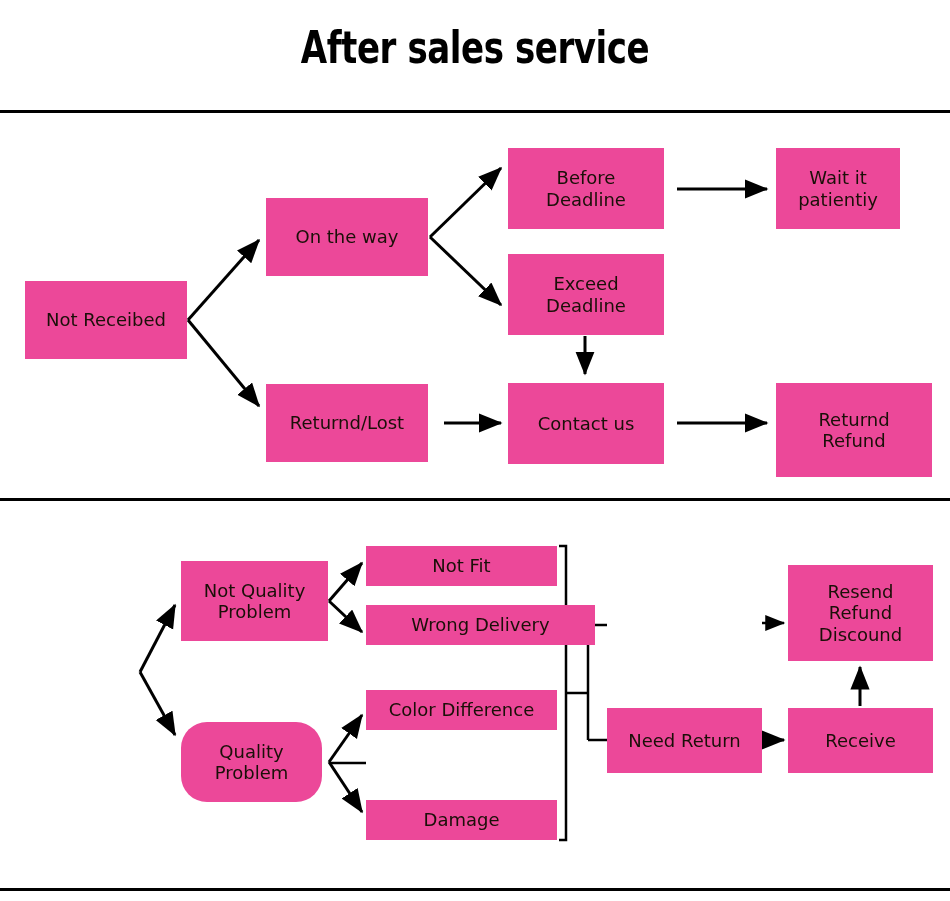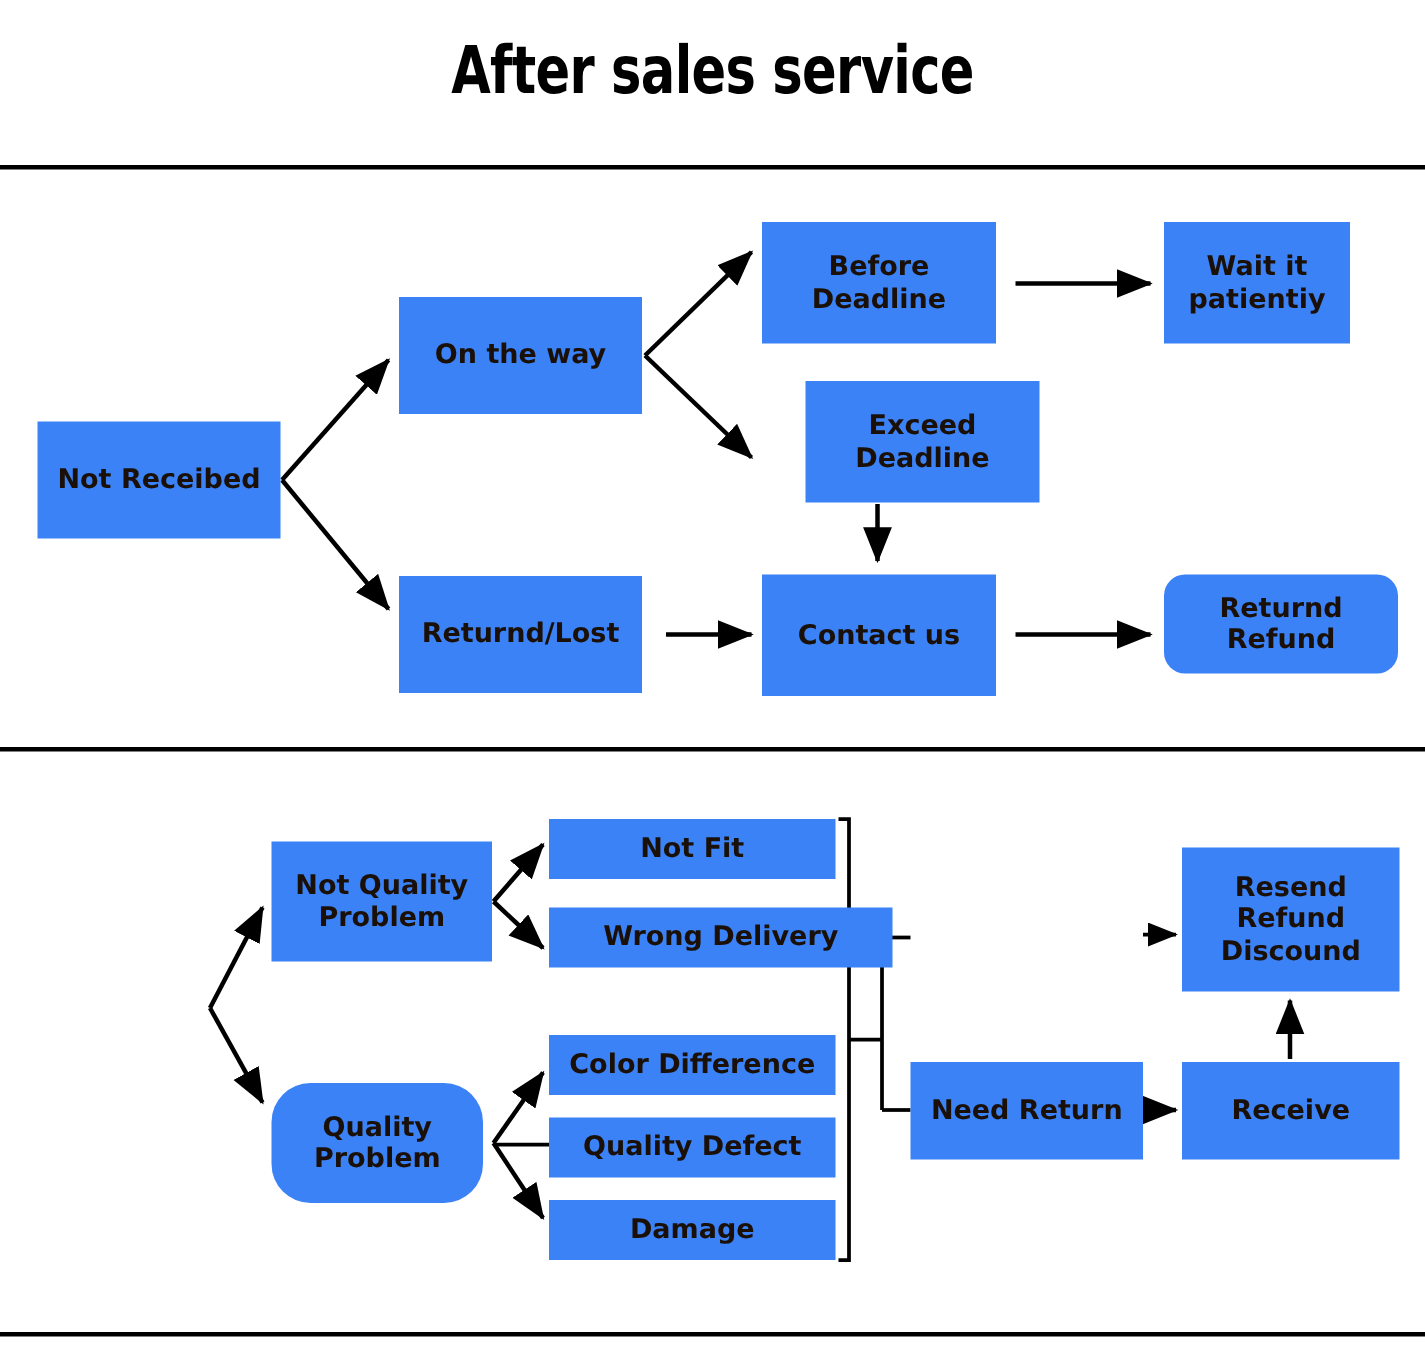--- a/index.html
+++ b/index.html
@@ -35,23 +35,23 @@
   }
   .divider {
     position: absolute;
     left: 0;
     width: 950px;
     height: 0;
     border-top: 3px solid #000000;
   }
   .node {
     position: absolute;
-    background: #3b82f6;
+    background: #ec4899;
     color: #1a1008;
-    font-weight: 700;
+    font-weight: 400;
     display: flex;
     align-items: center;
     justify-content: center;
     text-align: center;
     line-height: 1.18;
     box-sizing: border-box;
     padding: 2px 4px;
   }
   .node span { display: block; white-space: pre-line; }
   svg.links {
@@ -139,35 +139,35 @@
 
   <div class="node" style="left:266px; top:384px; width:162px; height:78px; font-size:18px;">
     <span>Returnd/Lost</span>
   </div>
 
   <div class="node" style="left:508px; top:148px; width:156px; height:81px; font-size:18px;">
     <span>Before
 Deadline</span>
   </div>
 
-  <div class="node" style="left:508px; top:254px; width:156px; height:81px; font-size:18px;margin-left:29px;">
+  <div class="node" style="left:508px; top:254px; width:156px; height:81px; font-size:18px;">
     <span>Exceed
 Deadline</span>
   </div>
 
   <div class="node" style="left:776px; top:148px; width:124px; height:81px; font-size:18px;">
     <span>Wait it
 patientiy</span>
   </div>
 
   <div class="node" style="left:508px; top:383px; width:156px; height:81px; font-size:18px;text-align:right;">
     <span>Contact us</span>
   </div>
 
-  <div class="node" style="left:776px; top:383px; width:156px; height:66px; font-size:18px;border-radius:14px;">
+  <div class="node" style="left:776px; top:383px; width:156px; height:94px; font-size:18px;">
     <span>Returnd
 Refund</span>
   </div>
 
 
   <div class="node" style="left:181px; top:561px; width:147px; height:80px; font-size:18px;">
     <span>Not Quality
 Problem</span>
   </div>
 
@@ -181,23 +181,20 @@
   </div>
 
   <div class="node" style="left:366px; top:605px; width:229px; height:40px; font-size:18px;">
     <span>Wrong Delivery</span>
   </div>
 
   <div class="node" style="left:366px; top:690px; width:191px; height:40px; font-size:18px;">
     <span>Color Difference</span>
   </div>
 
-  <div class="node" style="left:366px; top:745px; width:191px; height:40px; font-size:18px;">
-    <span>Quality Defect</span>
-  </div>
 
   <div class="node" style="left:366px; top:800px; width:191px; height:40px; font-size:18px;">
     <span>Damage</span>
   </div>
 
 
   <div class="node" style="left:607px; top:708px; width:155px; height:65px; font-size:18px;">
     <span>Need Return</span>
   </div>
 

